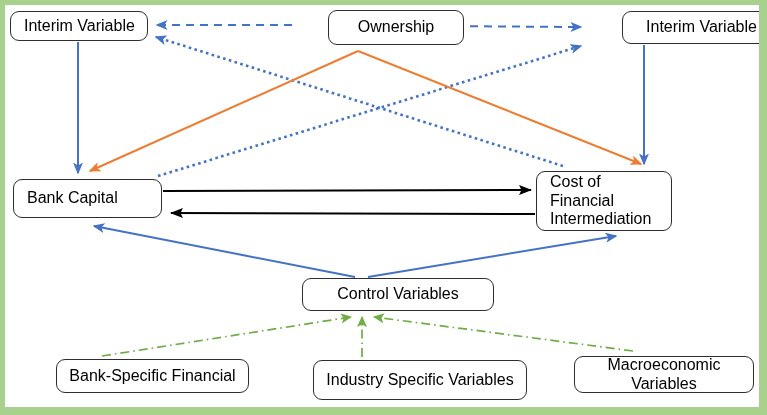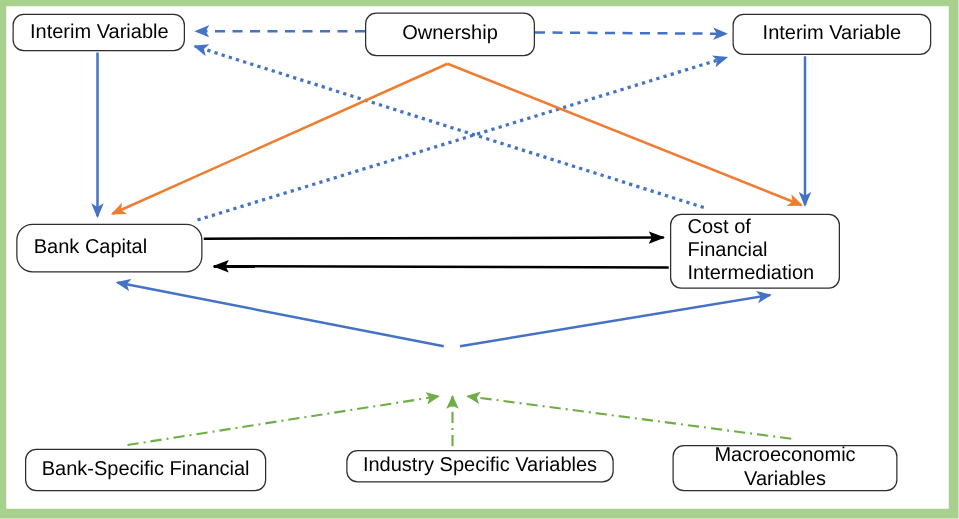--- a/index.html
+++ b/index.html
@@ -22,30 +22,30 @@
     background:#fff;
     border:1.4px solid #2e2e2e;
     border-radius:9px;
     font-size:16px;
     color:#000;
     display:flex;
     align-items:center;
     line-height:1.15;
   }
   .node.left-text{justify-content:flex-start;padding:2px 10px 2px 13px;text-align:left;}
-  .node.center-text{justify-content:center;padding:2px 8px;text-align:center;}
+  .node.center-text{justify-content:center;padding:2px 8px;text-align:center;margin-left:36px;}
 
   .n-interim-left {left:5px;   top:6px;   width:138px; height:30px;}
   .n-ownership    {left:287px; top:5px;   width:136px; height:35px;}
   .n-interim-right{left:581px; top:6px;   width:159px; height:33px;}
-  .n-bank-capital {left:8px;   top:174px; width:149px; height:39px;border-radius:13px;}
+  .n-bank-capital {left:8px;   top:174px; width:149px; height:39px;}
   .n-cost         {left:531px; top:166px; width:136px; height:60px;}
   .n-control      {left:261px; top:273px; width:192px; height:33px;}
   .n-bank-specific{left:15px;  top:354px; width:193px; height:34px;}
-  .n-industry     {left:272px; top:355px; width:214px; height:26px;}
+  .n-industry     {left:272px; top:355px; width:214px; height:40px;}
   .n-macro        {left:533px; top:351px; width:180px; height:37px;}
 </style>
 </head>
 <body>
 
 <div id="frame">
 
   <svg id="edges" viewBox="0 0 767 415" xmlns="http://www.w3.org/2000/svg">
     <defs>
       <marker id="arr-blue" viewBox="0 0 12 10" markerUnits="userSpaceOnUse" markerWidth="12" markerHeight="10" refX="10.5" refY="5" orient="auto">
@@ -98,20 +98,23 @@
   </div>
 
   <div class="node left-text n-bank-capital">
     <span>Bank Capital</span>
   </div>
 
   <div class="node left-text n-cost">
     <span>Cost of Financial Intermediation</span>
   </div>
 
+  <div class="node center-text n-control">
+    <span>Control Variables</span>
+  </div>
 
   <div class="node center-text n-bank-specific">
     <span>Bank-Specific Financial</span>
   </div>
 
   <div class="node center-text n-industry">
     <span>Industry Specific Variables</span>
   </div>
 
   <div class="node center-text n-macro">

